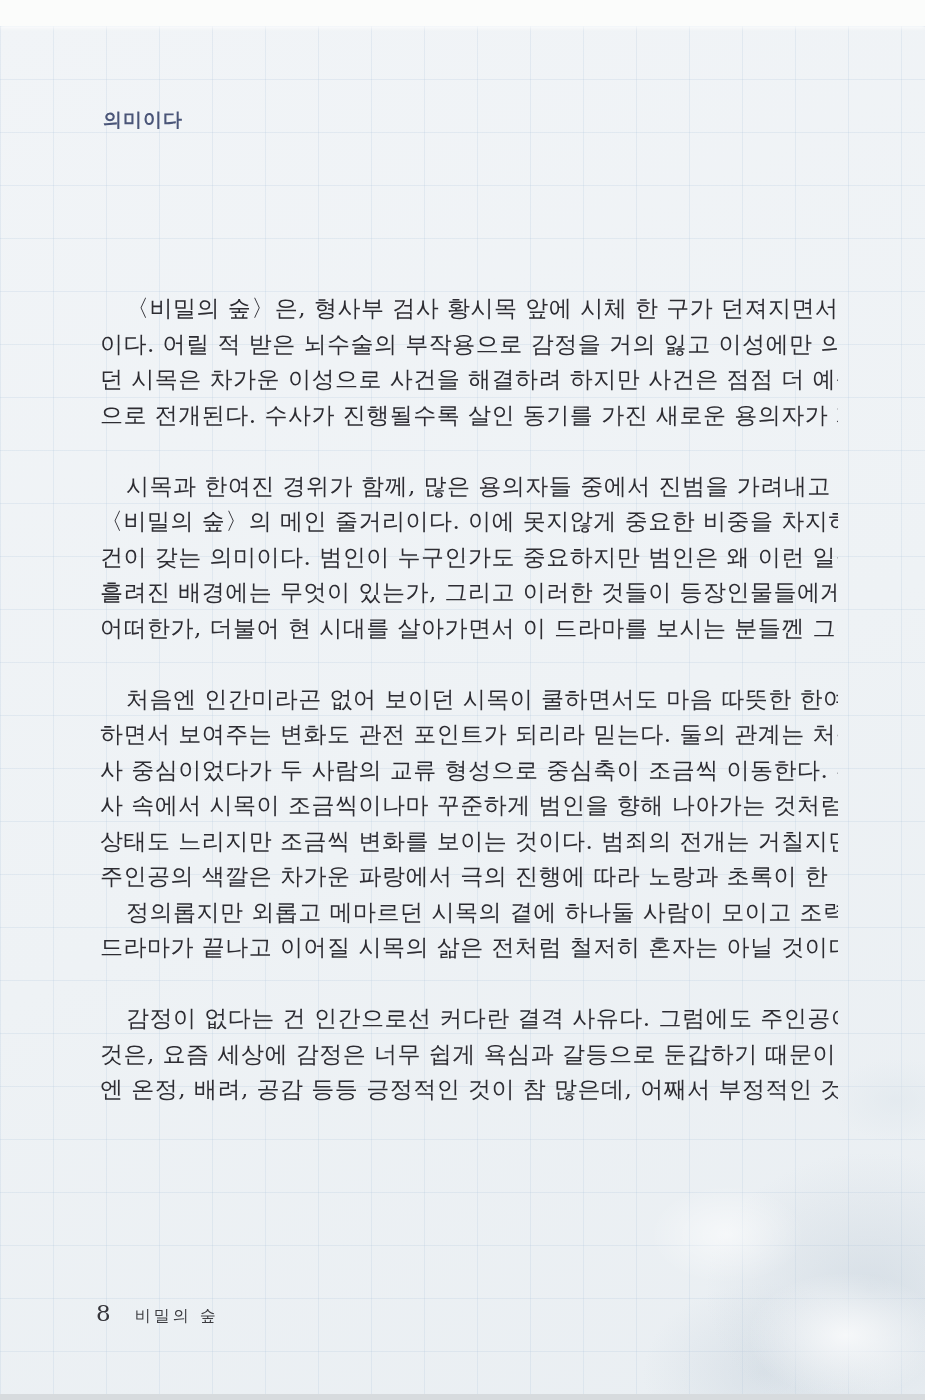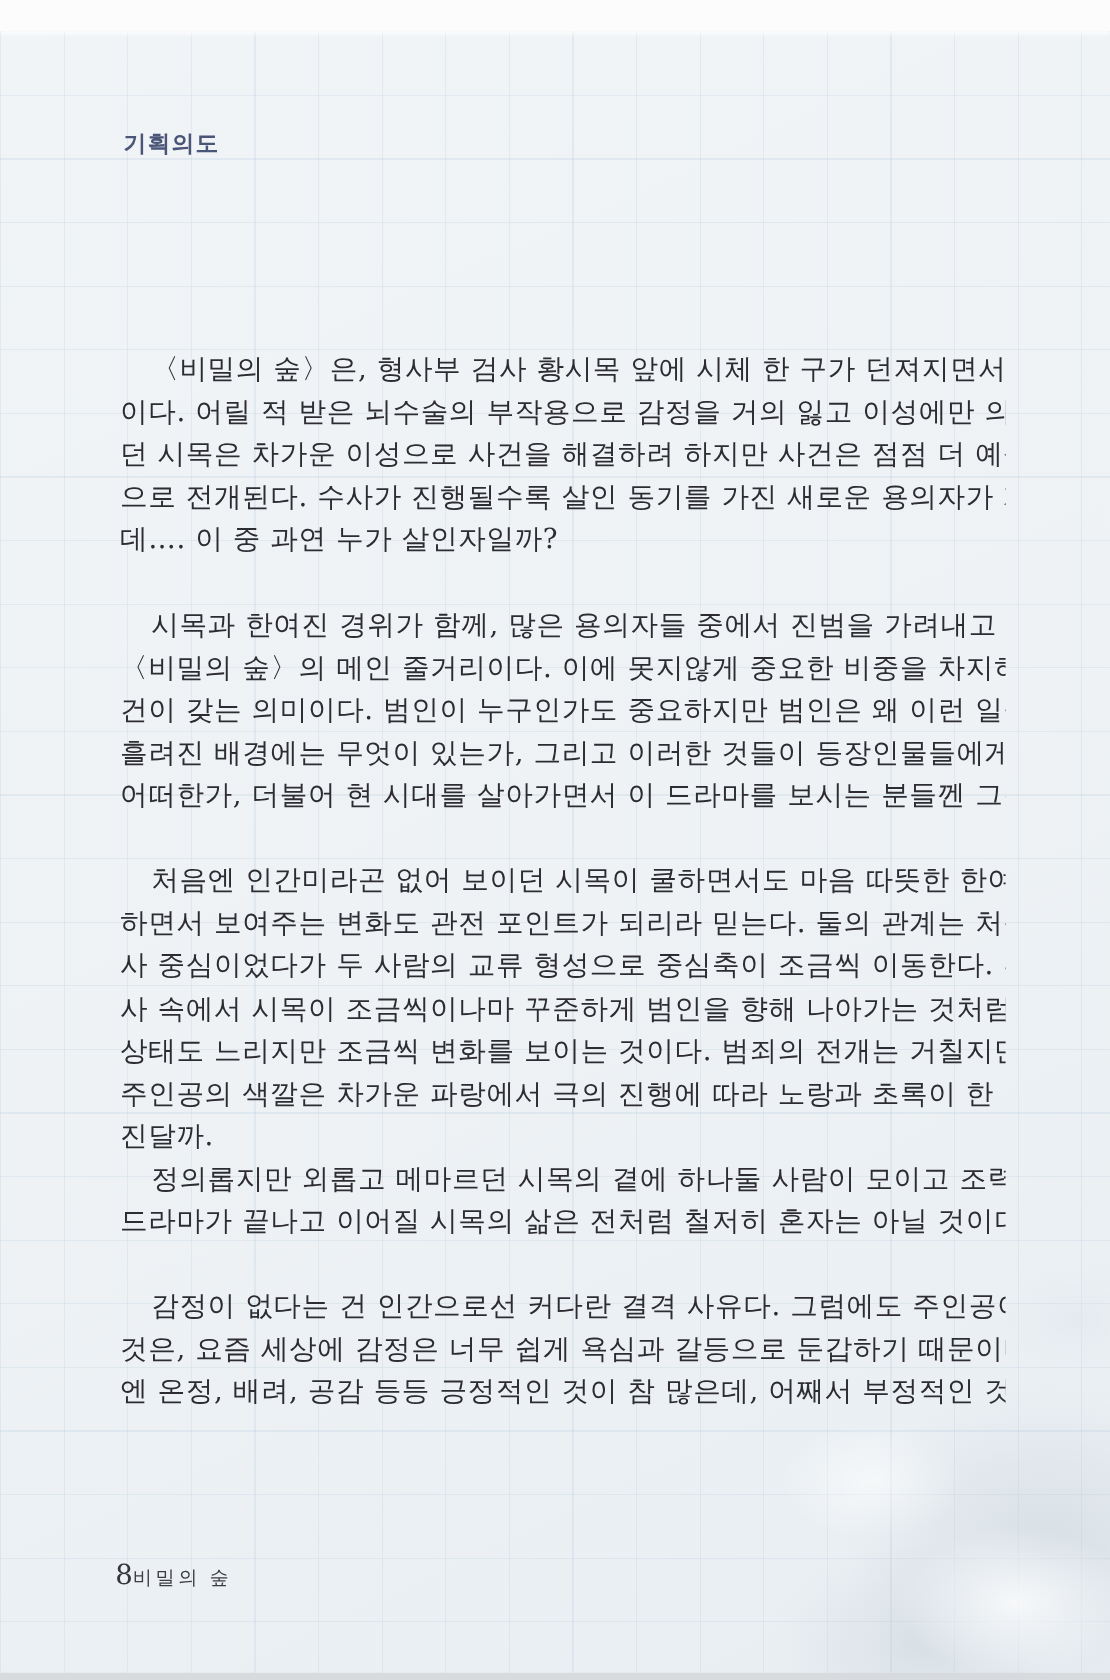--- a/index.html
+++ b/index.html
@@ -66,55 +66,53 @@
   }
   .line.first { text-indent: 26px; }
   .line.last  { text-align-last: left; }
   .footer {
     position: absolute; left: 96px; top: 1300px;
     display: flex; align-items: baseline;
     color: #35353a;
   }
   .footer .pagenum { font-size: 23px; }
   .footer .booktitle {
-    font-size: 16px; margin-left: 0; letter-spacing: 3px; color: #3c3c40; font-family: Liberation Serif, serif;
+    font-size: 16px; margin-left: 24px; letter-spacing: 3px; color: #3c3c40;
   }
 </style>
 </head>
 <body>
 
 <div class="scan">
   <div class="grid-overlay"></div>
   <div class="top-strip"></div>
 
-  <div class="header">기획의도</div>
+  <div class="header">의미이다</div>
 
   <div class="body-text" id="body-text">
       <div class="paragraph">
         <div class="line first">〈비밀의 숲〉은, 형사부 검사 황시목 앞에 시체 한 구가 던져지면서 시작되는 드라마</div>
         <div class="line">이다. 어릴 적 받은 뇌수술의 부작용으로 감정을 거의 잃고 이성에만 의존해 살아가</div>
         <div class="line">던 시목은 차가운 이성으로 사건을 해결하려 하지만 사건은 점점 더 예상치 못한 방향</div>
         <div class="line">으로 전개된다. 수사가 진행될수록 살인 동기를 가진 새로운 용의자가 계속 등장하는</div>
-        <div class="line last">데…. 이 중 과연 누가 살인자일까?</div>
       </div>
       <div class="paragraph gap">
         <div class="line first">시목과 한여진 경위가 함께, 많은 용의자들 중에서 진범을 가려내고 추적하는 게</div>
         <div class="line">〈비밀의 숲〉의 메인 줄거리이다. 이에 못지않게 중요한 비중을 차지하는 것이 극 중 사</div>
         <div class="line">건이 갖는 의미이다. 범인이 누구인가도 중요하지만 범인은 왜 이런 일을 벌였나, 피가</div>
         <div class="line">흘려진 배경에는 무엇이 있는가, 그리고 이러한 것들이 등장인물들에게 미치는 영향은</div>
         <div class="line">어떠한가, 더불어 현 시대를 살아가면서 이 드라마를 보시는 분들껜 그것이 어떤 의미</div>
       </div>
       <div class="paragraph gap">
         <div class="line first">처음엔 인간미라곤 없어 보이던 시목이 쿨하면서도 마음 따뜻한 한여진 경위와 교류</div>
         <div class="line">하면서 보여주는 변화도 관전 포인트가 되리라 믿는다. 둘의 관계는 처음엔 철저히 수</div>
         <div class="line">사 중심이었다가 두 사람의 교류 형성으로 중심축이 조금씩 이동한다. 혼란한 범죄수</div>
         <div class="line">사 속에서 시목이 조금씩이나마 꾸준하게 범인을 향해 나아가는 것처럼, 시목의 심리</div>
         <div class="line">상태도 느리지만 조금씩 변화를 보이는 것이다. 범죄의 전개는 거칠지만 그 밑에 깔린</div>
         <div class="line">주인공의 색깔은 차가운 파랑에서 극의 진행에 따라 노랑과 초록이 한 방울씩 곁들여</div>
-        <div class="line last">진달까.</div>
       </div>
       <div class="paragraph">
         <div class="line first">정의롭지만 외롭고 메마르던 시목의 곁에 하나둘 사람이 모이고 조력자도 생긴다. 이</div>
         <div class="line last">드라마가 끝나고 이어질 시목의 삶은 전처럼 철저히 혼자는 아닐 것이다.</div>
       </div>
       <div class="paragraph gap">
         <div class="line first">감정이 없다는 건 인간으로선 커다란 결격 사유다. 그럼에도 주인공이 감정 결여인</div>
         <div class="line">것은, 요즘 세상에 감정은 너무 쉽게 욕심과 갈등으로 둔갑하기 때문이다. 사람의 감정</div>
         <div class="line last">엔 온정, 배려, 공감 등등 긍정적인 것이 참 많은데, 어째서 부정적인 것들의 기운이 훨</div>
       </div>

